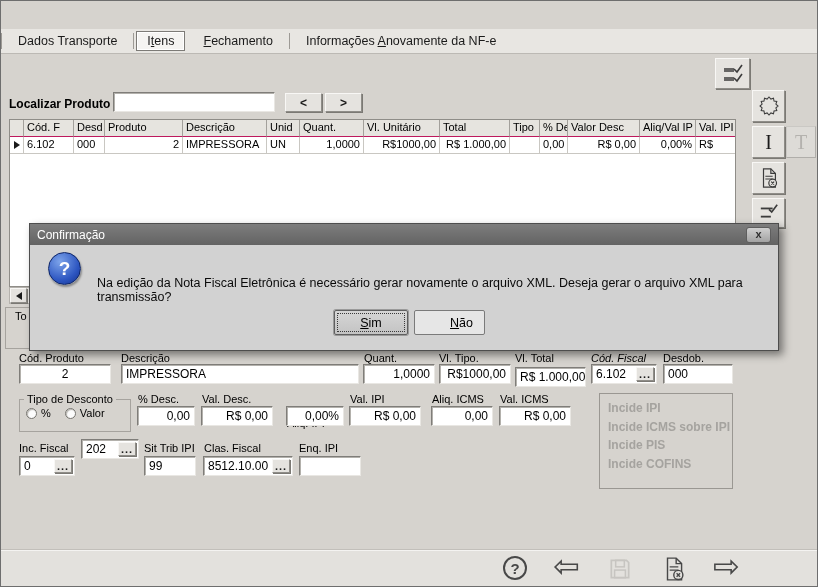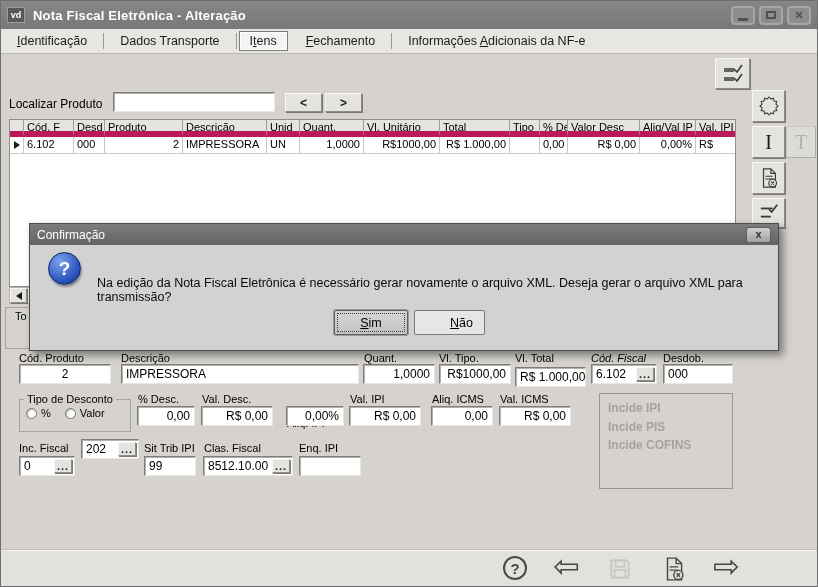--- a/index.html
+++ b/index.html
@@ -56,31 +56,31 @@
     font-size:12px; color:#000; padding:0 4px; line-height:18px;
     overflow:hidden; white-space:nowrap;
   }
   .lbl { position:absolute; font-size:11px; color:#000; white-space:nowrap; }
   .r { text-align:right; } .c { text-align:center; }
   .dots {
     position:absolute; right:2px; top:2px; width:18px; height:14px;
     font-size:11px; font-weight:bold; line-height:8px; letter-spacing:1px;
   }
   
-  .search-label { position:absolute; left:8px; top:96px; font-size:12px; }
+  .search-label { position:absolute; left:8px; top:96px; font-size:12px;font-weight:bold; }
   .search-input { position:absolute; left:112px; top:91px; width:162px; height:20px; }
   .navbtn { position:absolute; top:92px; width:37px; height:19px; font-weight:bold; }
   
   .grid {
     position:absolute; left:8px; top:118px; width:727px; height:168px;
     background:#fff; border:1px solid #8f8d88; overflow:hidden;
   }
   .grid-row { display:flex; height:17px; }
   .gh {
-    background:#e6e4df; border-right:1px solid #a3a09b; border-bottom:6px solid #be185d;
+    background:#e6e4df; border-right:1px solid #a3a09b; border-bottom:1px solid #be185d;
     font-size:11px; padding:1px 3px; white-space:nowrap; overflow:hidden; flex:none;
   }
   .gc {
     border-right:1px solid #c9c7c2; border-bottom:1px solid #c9c7c2;
     font-size:11px; padding:1px 3px; white-space:nowrap; overflow:hidden; flex:none;
   }
   .marker { display:flex; align-items:center; justify-content:center; }
   .tri-right {
     width:0; height:0; border-top:4px solid transparent; border-bottom:4px solid transparent;
     border-left:6px solid #1a1a1a;
@@ -172,45 +172,29 @@
     color:#484848; font-size:15px; font-weight:bold;
     display:flex; align-items:center; justify-content:center;
   }
   .white-arrow { font-family:"DejaVu Sans", sans-serif; font-size:32px; color:#484848; line-height:26px; }
 </style>
 </head>
 <body>
 
 <div id="app">
 
-  <div class="titlebar">
-    <div class="logo">vd</div>
-    <div class="title">Nota Fiscal Eletrônica - Alteração</div>
-    <div class="winbtns">
-      <div class="winbtn">
-          <span class="glyph-min"></span>
-        </div>
-      <div class="winbtn">
-          <span class="glyph-max"></span>
-        </div>
-      <div class="winbtn">
-          <span>✕</span>
-        </div>
-    </div>
-  </div>
 
   <div class="tabbar">
-    <div class="tab"><span></span><span class="k">I</span><span>dentificação</span></div>
     <div class="tabsep"></div>
     <div class="tab"><span>Dados Transporte</span><span class="k"></span><span></span></div>
     <div class="tabsep"></div>
     <div class="tab sel"><span>I</span><span class="k">t</span><span>ens</span></div>
     <div class="tab"><span></span><span class="k">F</span><span>echamento</span></div>
     <div class="tabsep"></div>
-    <div class="tab"><span>Informações </span><span class="k">A</span><span>dicionais da NF-e</span></div>
+    <div class="tab"><span>Informações </span><span class="k">A</span><span>novamente da NF-e</span></div>
   </div>
 
   <div class="btn3d" style="position:absolute;left:714px;top:57px;width:35px;height:31px;">
     <svg width="24" height="24" viewBox="0 0 24 24">
       <path d="M3 7 H13 M3 9 H13" stroke="#3c3c3c" stroke-width="1.6" fill="none"></path>
       <path d="M13 7 L16 10 L21 3" stroke="#3c3c3c" stroke-width="1.6" fill="none"></path>
       <path d="M3 16 H13 M3 18 H13" stroke="#3c3c3c" stroke-width="1.6" fill="none"></path>
       <path d="M13 16 L16 19 L21 12" stroke="#3c3c3c" stroke-width="1.6" fill="none"></path>
     </svg>
   </div>
@@ -346,20 +330,21 @@
   <div class="inputbox fld-input r" style="left:348px;top:405px;width:72px;">R$ 0,00</div>
 
   <div class="lbl" style="left:431px;top:392px;">Aliq. ICMS</div>
   <div class="inputbox fld-input r" style="left:430px;top:405px;width:62px;">0,00</div>
 
   <div class="lbl" style="left:499px;top:392px;">Val. ICMS</div>
   <div class="inputbox fld-input r" style="left:498px;top:405px;width:72px;">R$ 0,00</div>
 
   <div class="incide">
     <div>Incide IPI</div>
+    <div>Incide ICMS sobre IPI</div>
     <div>Incide PIS</div>
     <div>Incide COFINS</div>
   </div>
 
   <div class="lbl" style="left:18px;top:441px;">Inc. Fiscal</div>
   <div class="inputbox fld-input" style="left:18px;top:455px;width:56px;">
     <span>0</span>
     <span class="btn3d dots">...</span>
   </div>
 

